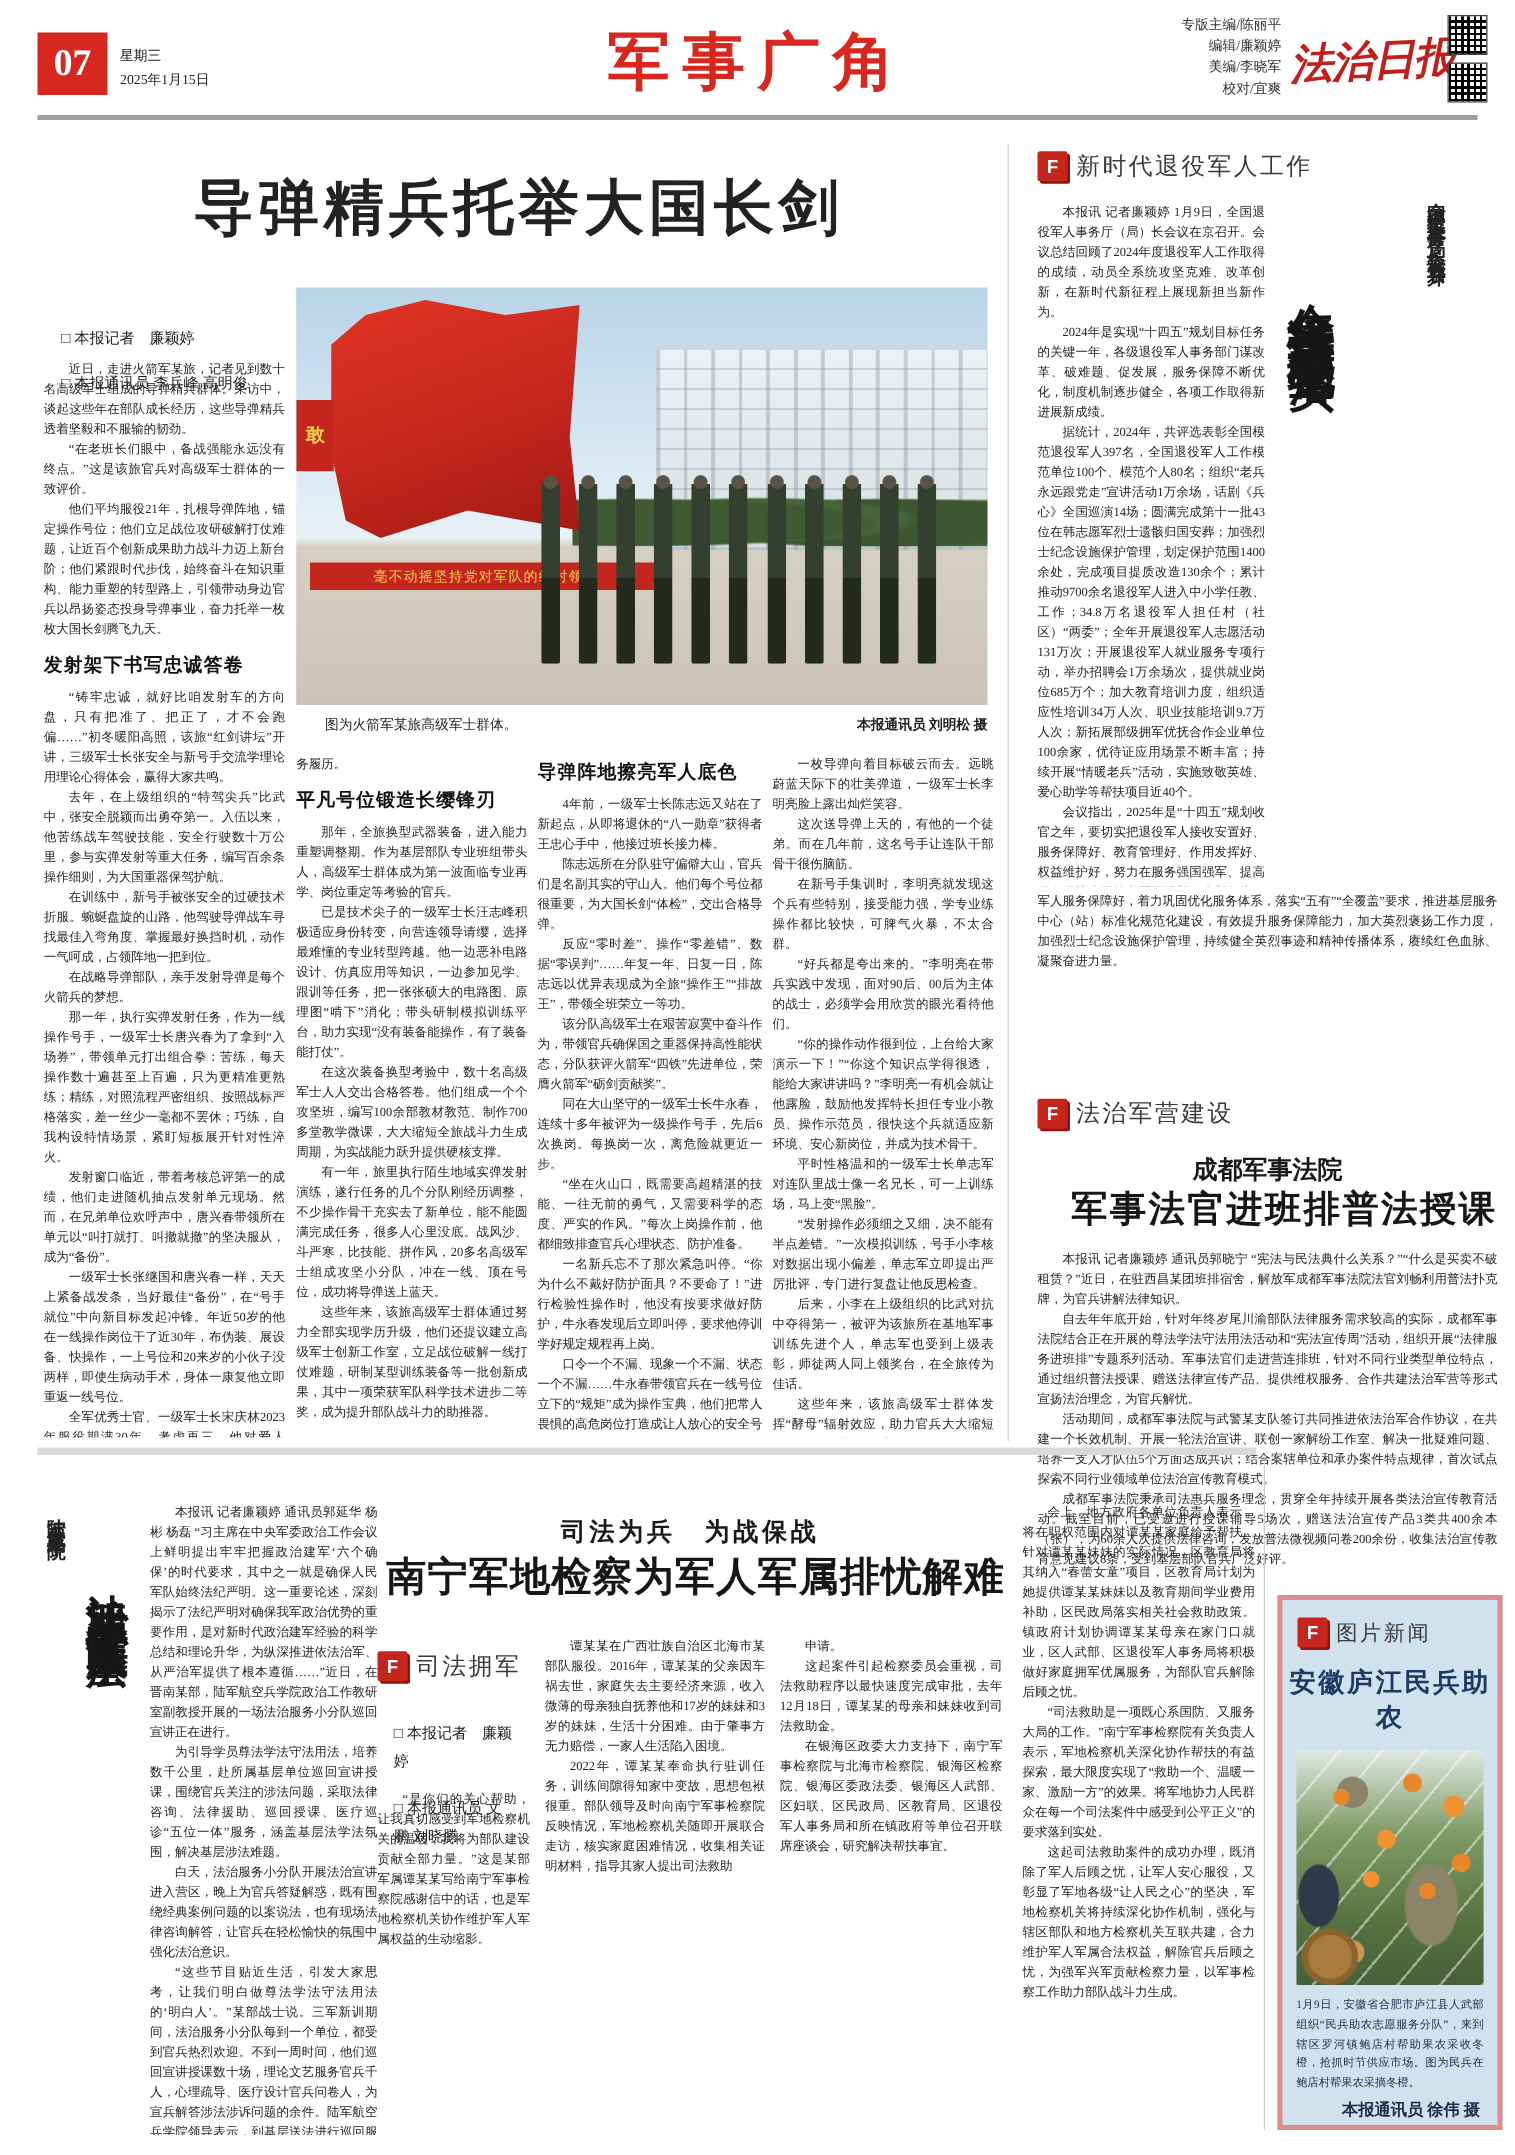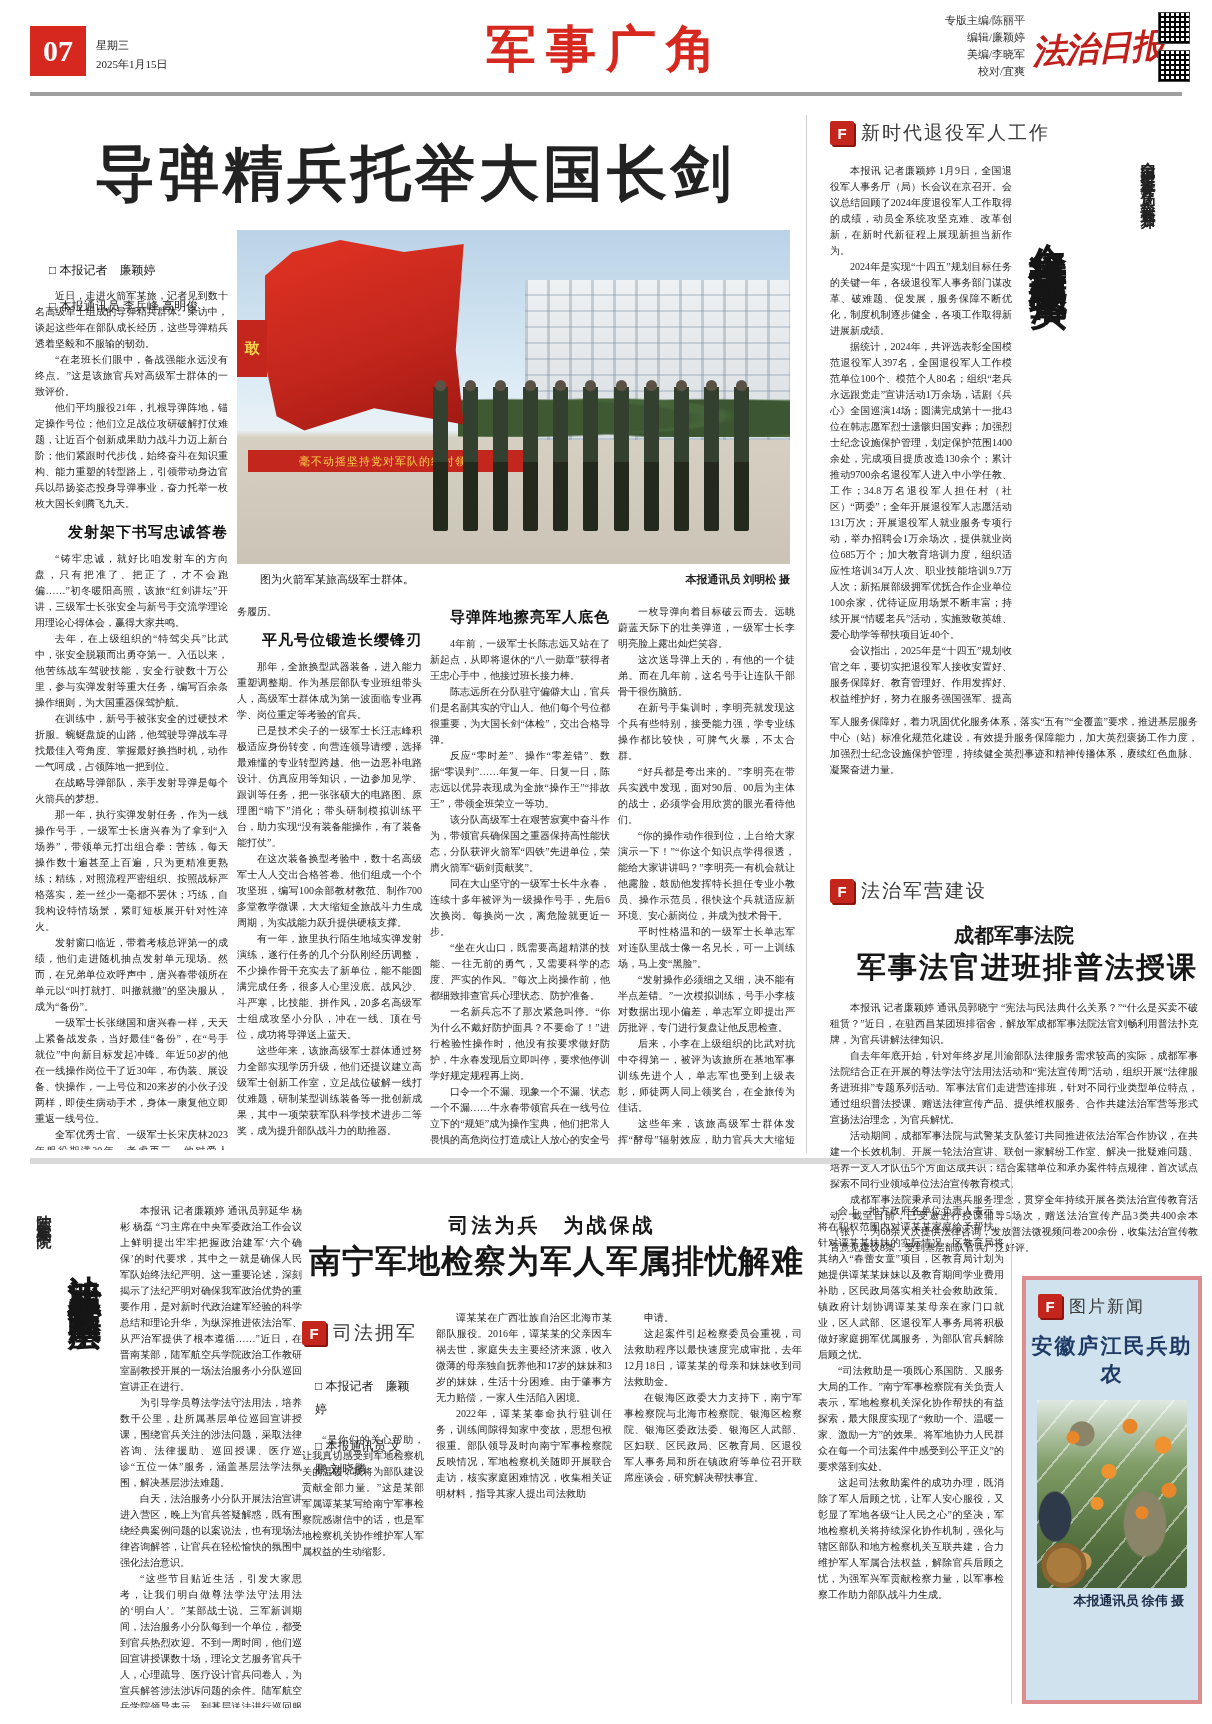--- a/index.html
+++ b/index.html
@@ -15,30 +15,30 @@
   .secmast{font-size:50px;font-weight:bold;color:#d6281e;letter-spacing:10px;}
   .staff p{margin:0;font-size:11px;line-height:1.55;text-align:right;color:#333;text-indent:0;}
   .brand{font-size:34px;font-weight:bold;font-style:italic;color:#c01f1a;letter-spacing:-1px;transform:rotate(-3deg);}
   .qr{width:30px;height:30px;border:1px solid #444;
       background:repeating-linear-gradient(0deg,#000 0 2px,transparent 2px 5px),
                  repeating-linear-gradient(90deg,#000 0 2px,#fff 2px 5px);}
   .rule-h{background:#9f9f9f;}
   .rule-l{background:#cfcfcf;}
 
   
-  .lead-title{font-size:60px;font-weight:bold;letter-spacing:4px;color:#222;text-align:center;}
+  .lead-title{font-size:48px;font-weight:bold;letter-spacing:4px;color:#222;text-align:center;}
   .lead-sub{font-size:24px;color:#2e2e2e;text-align:center;letter-spacing:3px;}
   .byl p{margin:13px;font-size:12px;font-weight:normal;line-height:1.95;text-indent:0;
          font-family:"Liberation Sans","DejaVu Sans",sans-serif;}
 
   
   .col{text-align:justify;overflow:hidden;}
   .col p{margin:0;text-indent:2em;font-size:10px;line-height:1.6;color:#242424;}
   .col .subhead{font-family:"Liberation Sans","DejaVu Sans",sans-serif;font-weight:bold;font-size:15px;
-        text-align:right;text-indent:0;margin:11px 0 9px;color:#111;letter-spacing:1px;}
+        text-align:left;text-indent:0;margin:11px 0 9px;color:#111;letter-spacing:1px;}
   .noindent p{text-indent:0;}
 
   
   .badge{display:flex;align-items:center;gap:7px;}
   .cube{width:24px;height:24px;background:#c4261d;border-radius:2px;color:#fff;font-weight:bold;
         display:flex;align-items:center;justify-content:center;font-size:15px;
         font-family:"Liberation Sans","DejaVu Sans",sans-serif;box-shadow:2px 2px 0 #8e1410;}
   .badge .blabel{font-size:19px;letter-spacing:2px;color:#3a3a3a;font-family:"Liberation Sans","DejaVu Sans",sans-serif;}
 
   .vert{writing-mode:vertical-rl;}
@@ -244,20 +244,21 @@
       </div>
   </div>
 
   <div class="abs pnbox" style="left:1022px;top:1276px;width:180px;height:428px;">
     <div class="badge" style="margin:14px 0 0 12px;">
       <span class="cube">F</span>
       <span class="blabel" style="font-size:17px;">图片新闻</span>
     </div>
     <div class="pn-head" style="margin-top:14px;">安徽庐江民兵助农</div>
     <div class="pn-photo" style="margin-top:12px;"></div>
+    <div class="pn-cap" style="margin:8px 11px 0;">1月9日，安徽省合肥市庐江县人武部组织“民兵助农志愿服务分队”，来到辖区罗河镇鲍店村帮助果农采收冬橙，抢抓时节供应市场。图为民兵在鲍店村帮果农采摘冬橙。</div>
     <div class="pn-credit" style="margin:4px 14px 0;">本报通讯员 徐伟 摄</div>
   </div>
 
   <div class="abs" style="left:30px;top:1158px;width:975px;height:6px;background:#d9d9d9;"></div>
   <div class="abs rule-l" style="left:1011px;top:1170px;width:1px;height:534px;"></div>
 
   <div class="abs vert vert-small" style="left:34px;top:1203px;height:240px;">陆军航空兵学院</div>
   <div class="abs vert" style="left:62px;top:1248px;height:460px;font-family:'Liberation Sans','DejaVu Sans',sans-serif;font-weight:bold;font-size:34px;letter-spacing:4px;color:#161616;">法治服务小分队送法下基层</div>
   <div class="abs col" style="left:120px;top:1203px;width:182px;height:505px;">
     <div>

